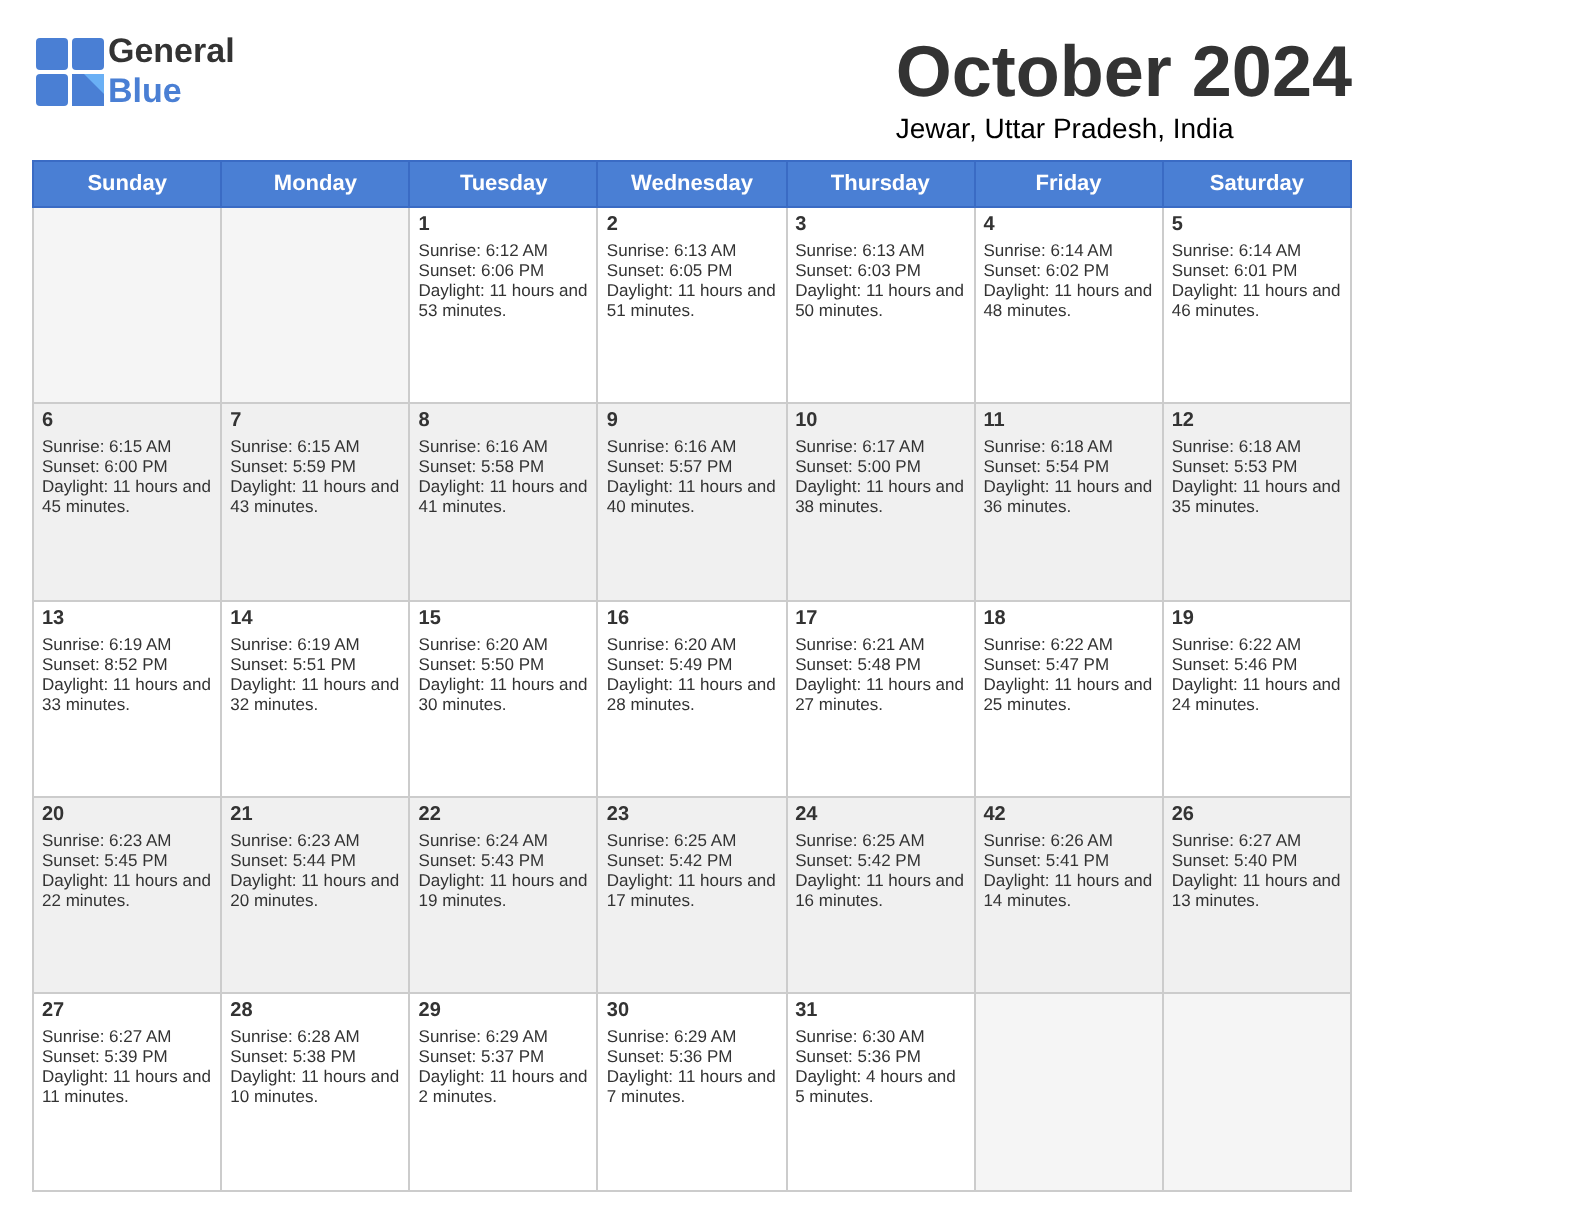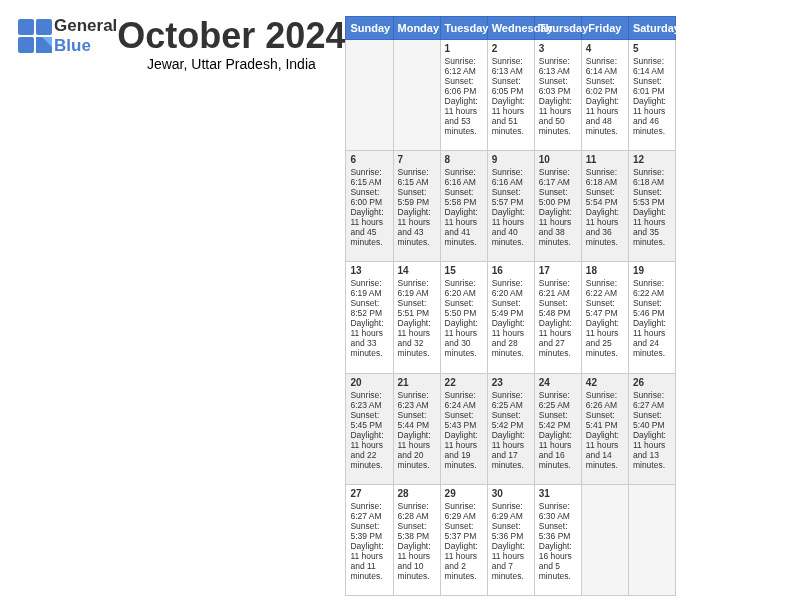--- a/index.html
+++ b/index.html
@@ -8,35 +8,35 @@
       background: #fff;
       width: 792px;
       height: 612px;
       overflow: hidden;
     }
     .page {
       width: 692px;
       height: 612px;
       padding: 16px;
       display: flex;
-      flex-direction: row;
+      flex-direction: column;
     }
     .header {
       display: flex;
       justify-content: space-between;
       align-items: flex-start;
       margin-bottom: 8px;
     }
     .logo {
       display: flex;
       flex-direction: column;
       align-items: flex-start;
     }
     .title-block {
-      text-align: center;
+      text-align: left;
     }
     .month-title {
       font-size: 36px;
       font-weight: bold;
       color: #333;
       line-height: 1.1;
     }
     .location {
       font-size: 14px;
       color: #000000;
@@ -306,20 +306,20 @@
           <td>
             <span class="day-num">30</span>
             <div>Sunrise: 6:29 AM</div>
             <div>Sunset: 5:36 PM</div>
             <div>Daylight: 11 hours and 7 minutes.</div>
           </td>
           <td>
             <span class="day-num">31</span>
             <div>Sunrise: 6:30 AM</div>
             <div>Sunset: 5:36 PM</div>
-            <div>Daylight: 16 hours and 5 minutes.</div>
+            <div>Daylight: 4 hours and 5 minutes.</div>
           </td>
           <td class="empty"></td>
           <td class="empty"></td>
         </tr>
       </tbody>
   </table>
 </div>
 
 </body></html>

